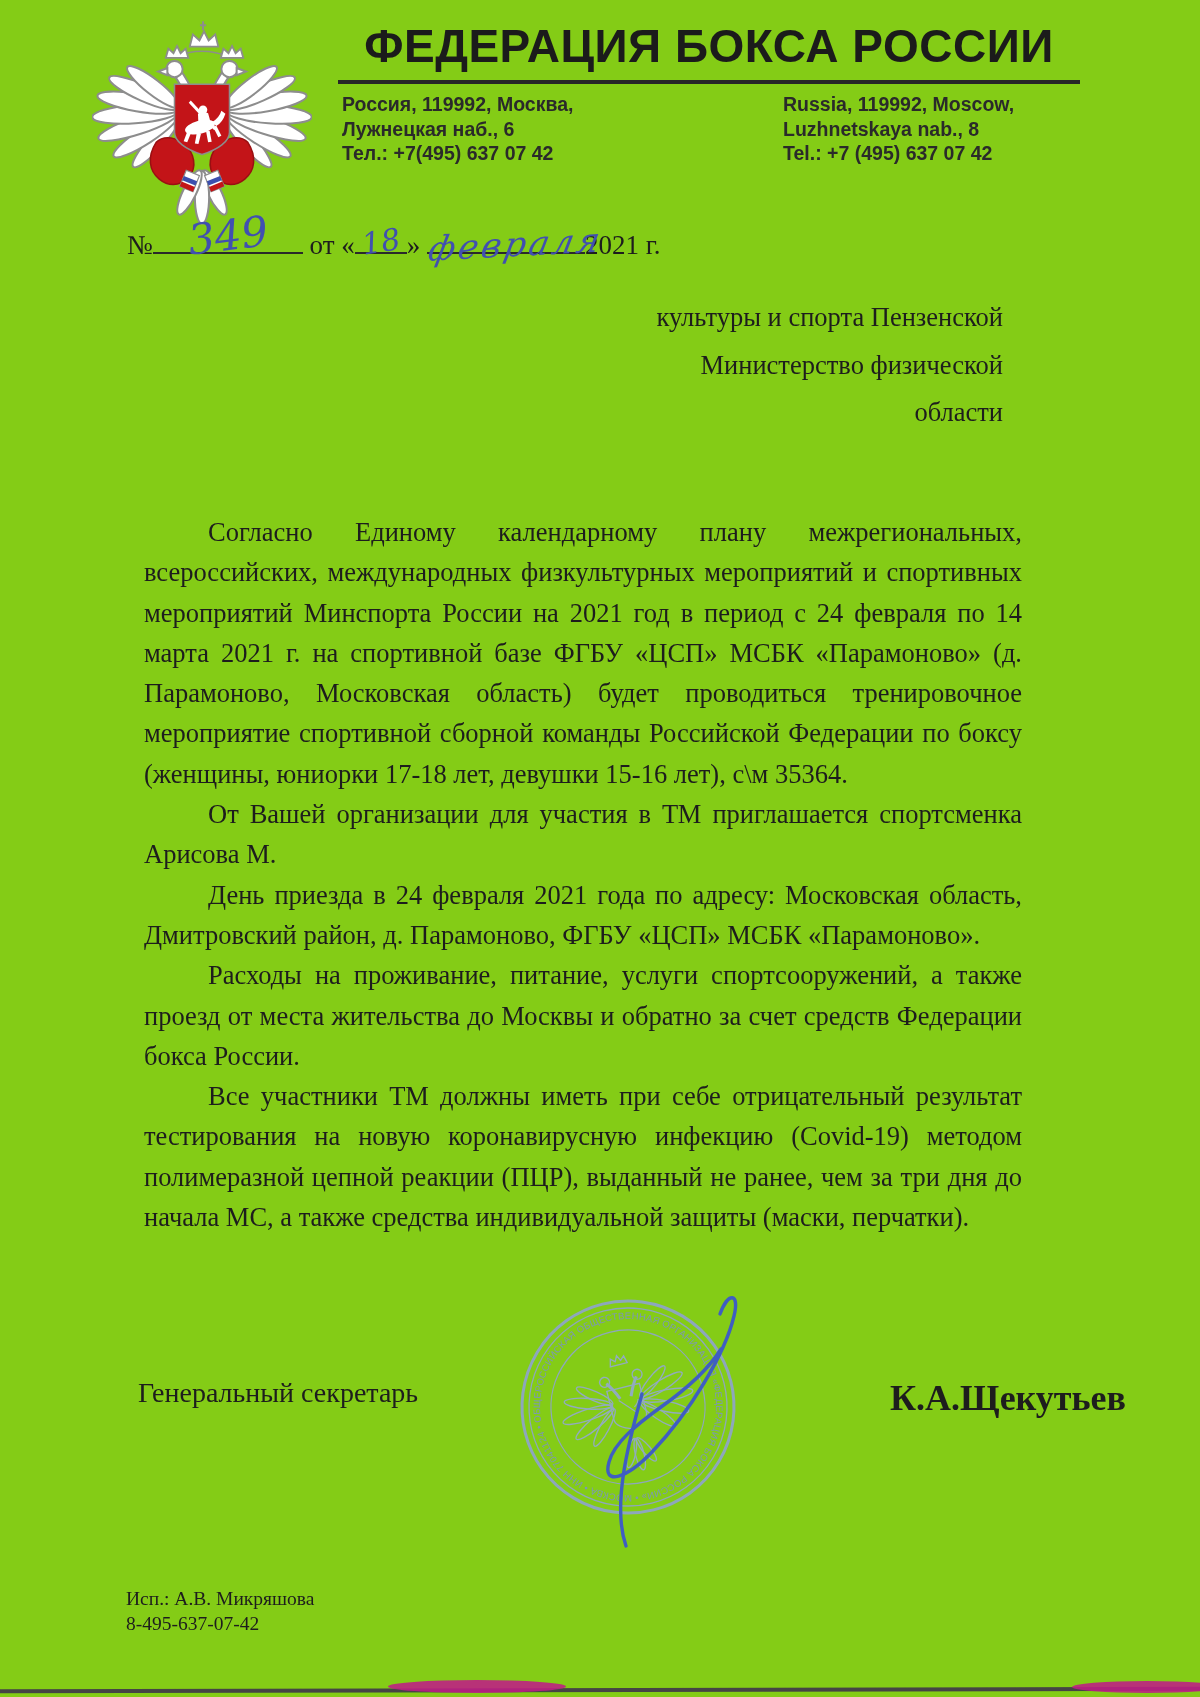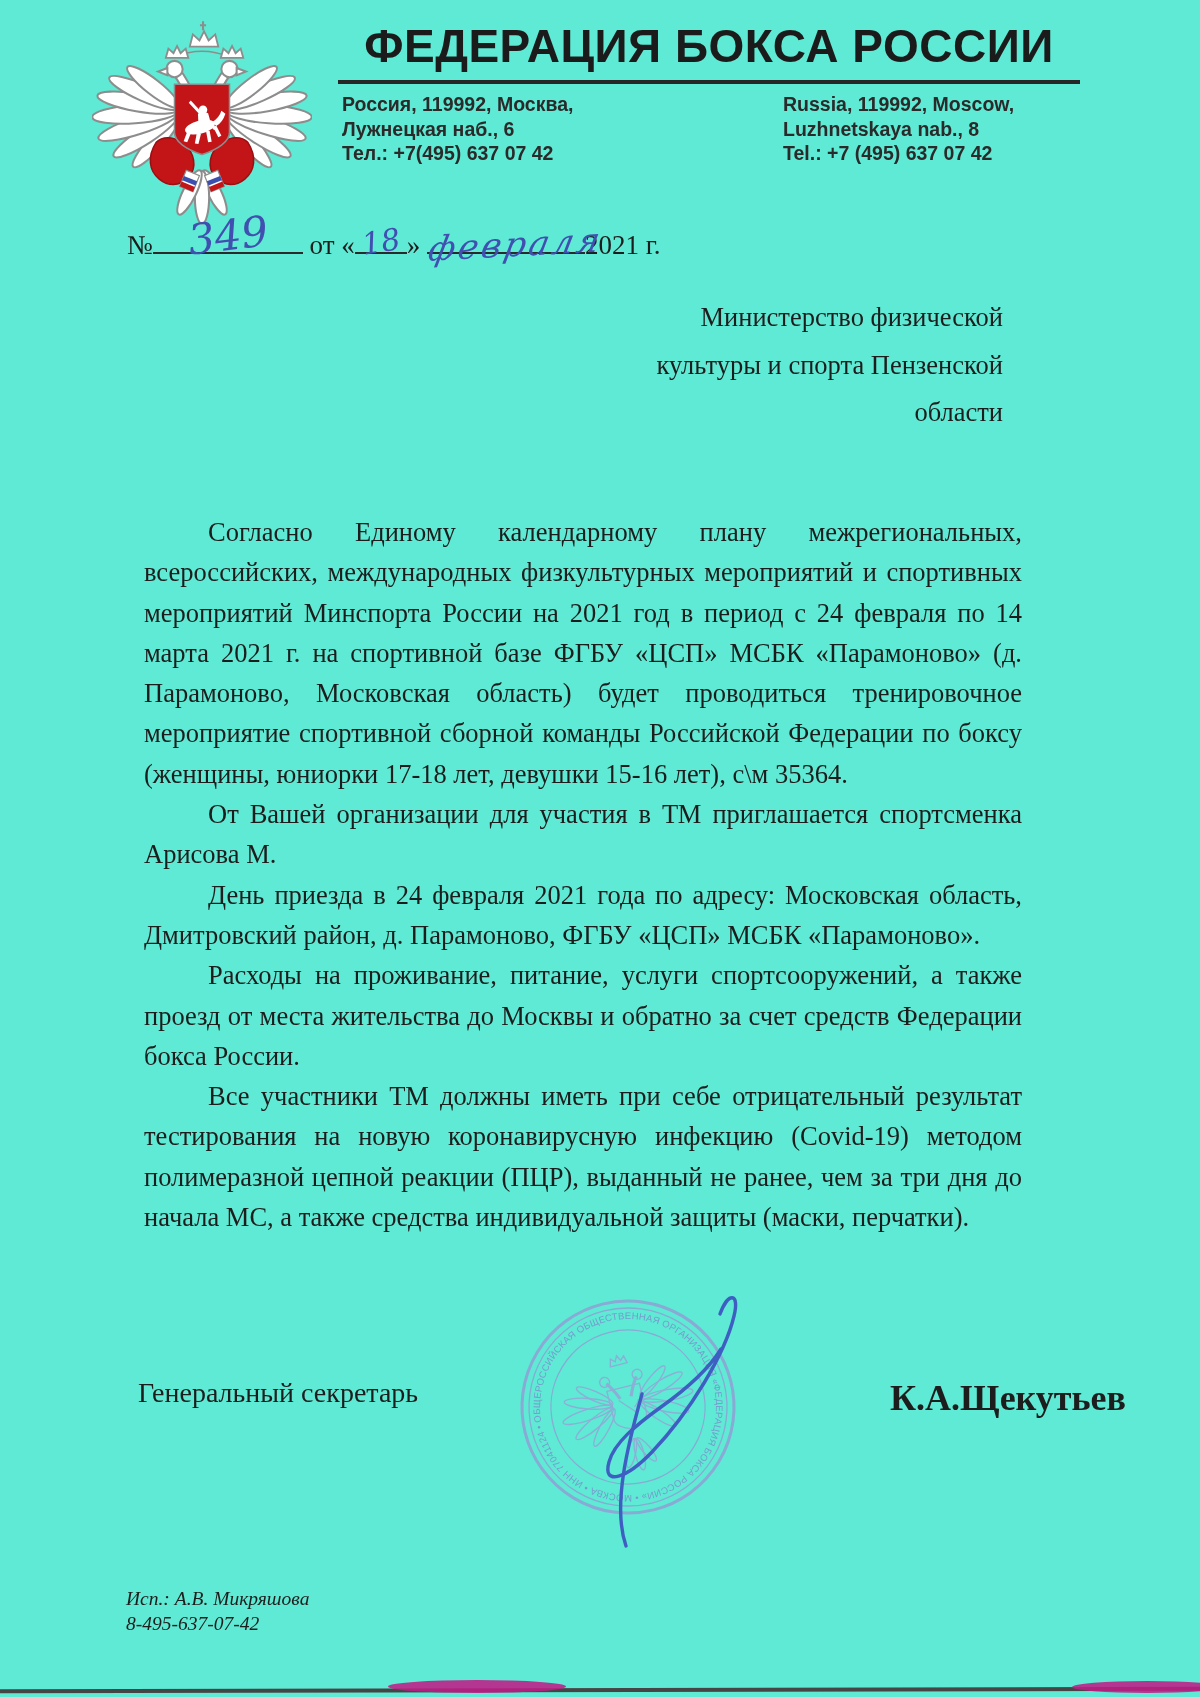--- a/index.html
+++ b/index.html
@@ -1,18 +1,18 @@
 <!DOCTYPE html>
 <html><head>
 <meta charset="utf-8">
 <style>
   html,body{margin:0;padding:0;background:#ffffff;}
   .page{
     position:relative; width:1200px; height:1697px; overflow:hidden;
-    background:#5eead4;
+    background:#84cc16;
     font-family:"Liberation Serif","DejaVu Serif",serif;
     color:#1d1d1d;
   }
   
   .emblem{position:absolute; left:92px; top:12px; width:220px; height:220px;}
   .letterhead{position:absolute; left:335px; top:20px; width:748px;}
   .title-ru,.title-en{
     font-family:"Liberation Sans","DejaVu Sans",sans-serif;
     font-weight:bold; font-size:46px; line-height:53px;
     text-align:center; letter-spacing:0.5px; color:#1b1b1b; white-space:nowrap;
@@ -44,21 +44,21 @@
              text-align:right; font-size:26.5px; line-height:47.5px;}
   
   .letter-body{position:absolute; left:127px; top:512px; width:878px;
                font-size:26.5px; line-height:40.3px; text-align:justify;margin-left:17px;}
   .letter-body p{margin:0; text-indent:64px;}
   
   .sign-title{position:absolute; left:138px; top:1377px; font-size:28px;}
   .sign-name{position:absolute; left:890px; top:1377px; font-size:36px;font-weight:bold;}
   .stamp{position:absolute; left:492px; top:1262px; width:285px; height:330px;}
   
-  .footer{position:absolute; left:126px; top:1586px; font-size:19.5px; line-height:25px;font-style:italic;}
+  .footer{position:absolute; left:126px; top:1586px; font-size:19.5px; line-height:25px;}
   
   .scan-edge{position:absolute; left:-4px; top:1688px; width:1210px; height:4px;
              background:#454545; transform:rotate(-0.12deg);}
   .smudge{position:absolute; background:#bf1c86; border-radius:50%; opacity:.88;}
   .smudge-left{left:388px; top:1680px; width:178px; height:13px;}
   .smudge-right{left:1072px; top:1681px; width:150px; height:12px;}
 </style>
 </head>
 <body>
 
@@ -165,22 +165,22 @@
     </div>
   </div>
 
   <div class="ref-line">
     <span>№</span><span class="blank blank-num"><span class="hand hand-num">349</span></span>
     <span>от «</span><span class="blank blank-day"><span class="hand hand-day">18</span></span><span>»</span>
     <span class="blank blank-month"><span class="hand hand-month">февраля</span></span><span>2021 г.</span>
   </div>
 
   <div class="recipient">
+    <div>культуры и спорта Пензенской</div>
     <div>Министерство физической</div>
-    <div>культуры и спорта Пензенской</div>
     <div>области</div>
   </div>
 
   <div class="letter-body">
     <p>Согласно Единому календарному плану межрегиональных, всероссийских, международных физкультурных мероприятий и спортивных мероприятий Минспорта России на 2021 год в период с 24 февраля по 14 марта 2021 г. на спортивной базе ФГБУ «ЦСП» МСБК «Парамоново» (д. Парамоново, Московская область) будет проводиться тренировочное мероприятие спортивной сборной команды Российской Федерации по боксу (женщины, юниорки 17-18 лет, девушки 15-16 лет), с\м 35364.</p>
     <p>От Вашей организации для участия в ТМ приглашается спортсменка Арисова М.</p>
     <p>День приезда в 24 февраля 2021 года по адресу: Московская область, Дмитровский район, д. Парамоново, ФГБУ «ЦСП» МСБК «Парамоново».</p>
     <p>Расходы на проживание, питание, услуги спортсооружений, а также проезд от места жительства до Москвы и обратно за счет средств Федерации бокса России.</p>
     <p>Все участники ТМ должны иметь при себе отрицательный результат тестирования на новую коронавирусную инфекцию (Covid-19) методом полимеразной цепной реакции (ПЦР), выданный не ранее, чем за три дня до начала МС, а также средства индивидуальной защиты (маски, перчатки).</p>
   </div>

